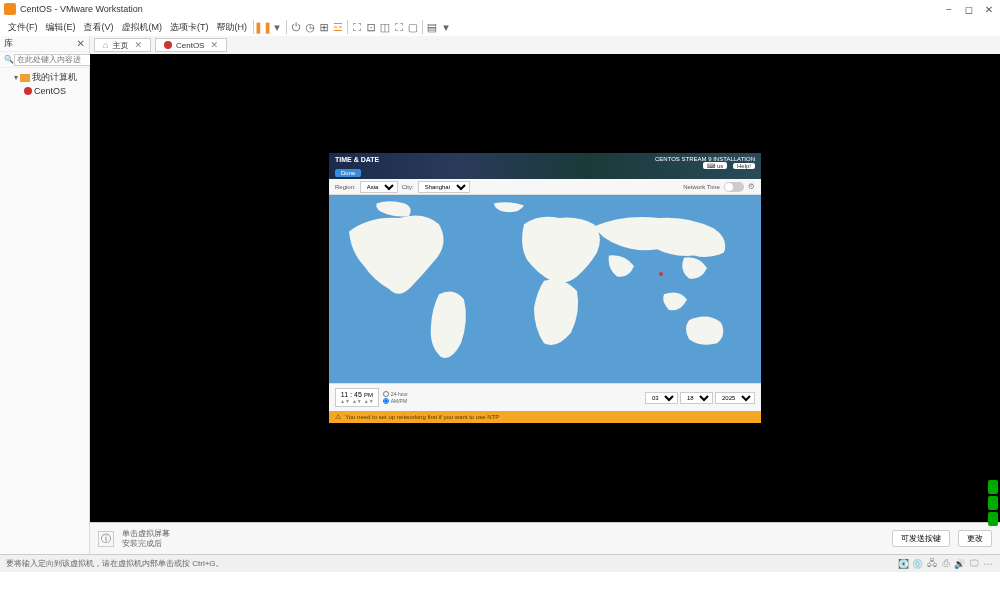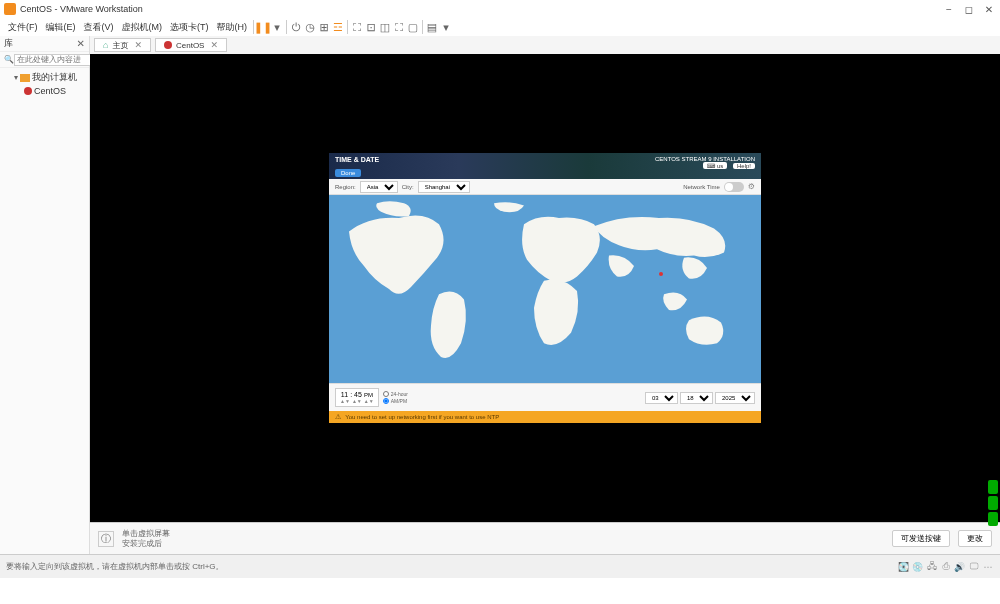--- a/index.html
+++ b/index.html
@@ -84,21 +84,21 @@
 .warning-bar .warn-icon { font-size: 7px; }
 
 
 .bottom-info { height: 32px; border-top: 1px solid #ccc; background: #f7f7f7; display: flex; align-items: center; padding: 0 8px; font-size: 8px; color: #666; gap: 8px; }
 .bottom-info .info-icon { width: 16px; height: 16px; border: 1px solid #ccc; display: flex; align-items: center; justify-content: center; font-size: 10px; }
 .bottom-info .info-text { line-height: 1.2; }
 .bottom-info .spacer { flex: 1; }
 .bottom-info .btn { background: #fff; border: 1px solid #ccc; padding: 2px 8px; font-size: 8px; cursor: pointer; border-radius: 2px; }
 
 
-.status-bar { height: 24px; background: #f0f0f0; border-top: 1px solid #ccc; display: flex; align-items: center; padding: 0 6px; font-size: 8px; color: #666; }
+.status-bar { height: 18px; background: #f0f0f0; border-top: 1px solid #ccc; display: flex; align-items: center; padding: 0 6px; font-size: 8px; color: #666; }
 .status-bar .spacer { flex: 1; }
 .status-bar .status-icon { width: 12px; height: 12px; display: flex; align-items: center; justify-content: center; font-size: 9px; color: #888; margin-left: 2px; }
 
 
 .right-indicators { position: absolute; right: 2px; top: 480px; display: flex; flex-direction: column; gap: 2px; }
 .right-indicators .ind { width: 10px; height: 14px; background: #0a0; border-radius: 2px; font-size: 5px; color: #fff; display: flex; align-items: center; justify-content: center; }
 </style>
 </head>
 <body>
 

